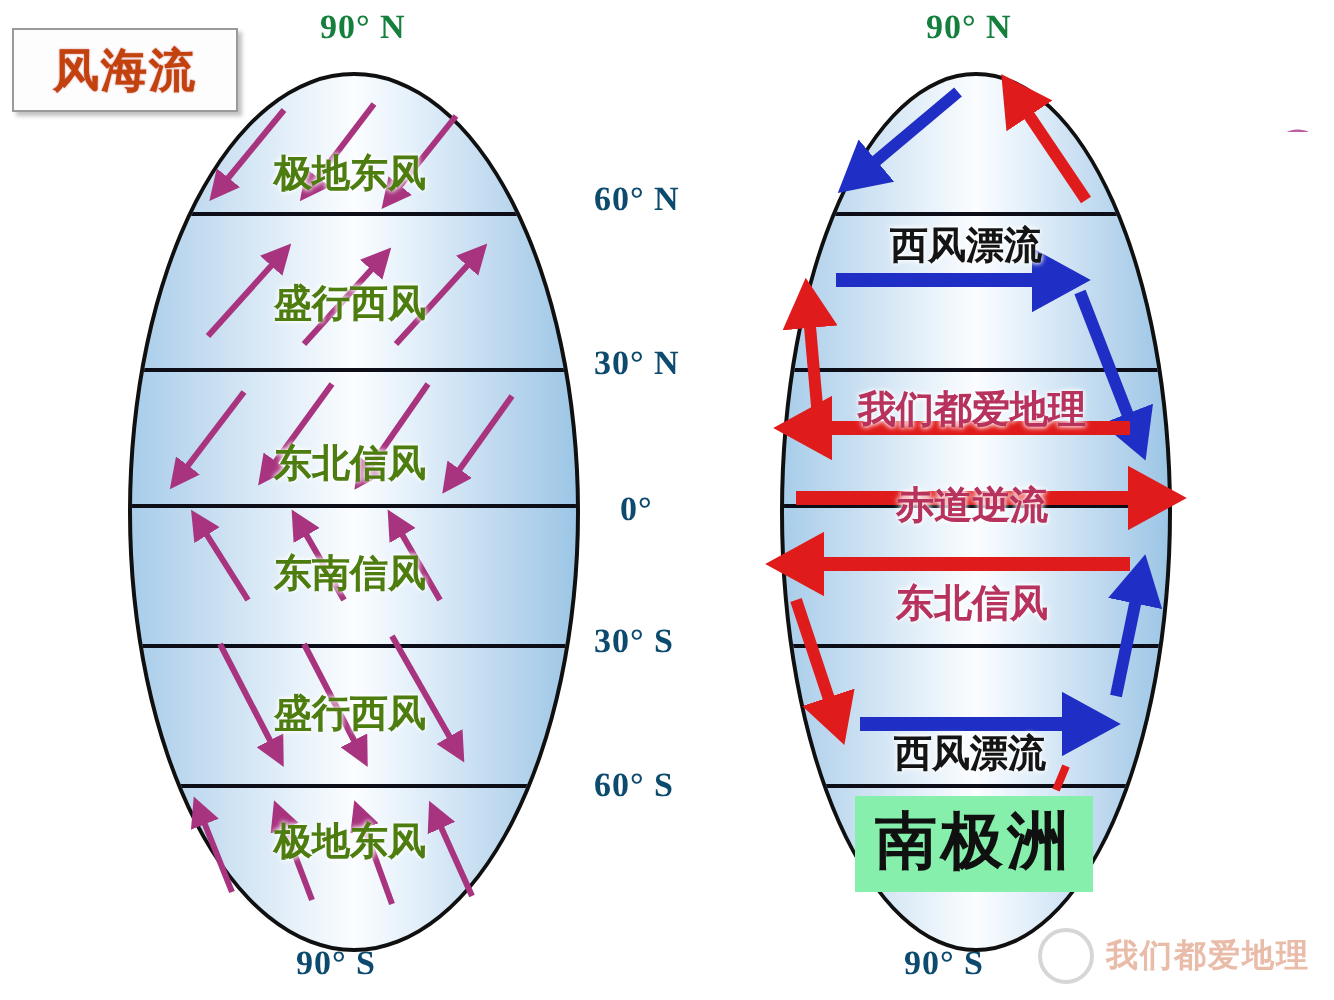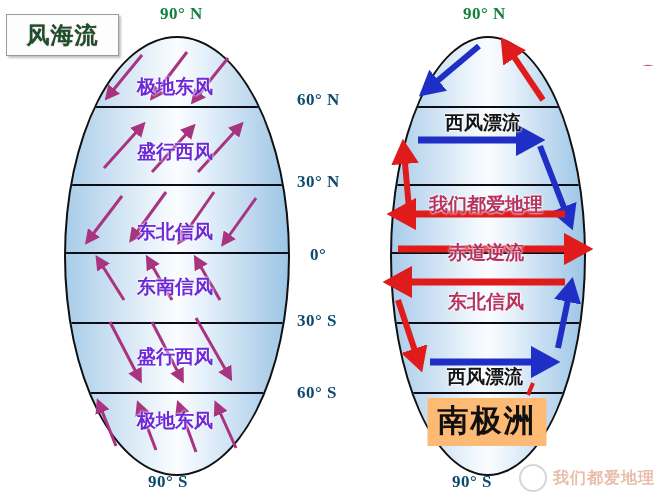--- a/index.html
+++ b/index.html
@@ -14,21 +14,21 @@
   #title-box{
     position:absolute;left:6px;top:14px;width:111px;height:40px;
     border:1px solid #9a9a9a;
     background:#fdfdfd;
     box-shadow:2px 2px 2px rgba(120,120,120,.45);
     display:flex;align-items:center;justify-content:center;
   }
   #title-box .t{
     font-family:"DejaVu Serif", serif;
     font-weight:bold;font-size:23px;letter-spacing:1px;
-    color:#14532d;
+    color:#c2410c;
     text-shadow:0 0 1px rgba(170,20,30,.6);
     text-align:center;
   }
 
   
   .vcap{
     position:absolute;
     writing-mode:vertical-rl;
     text-orientation:upright;
     font-family:"DejaVu Serif", serif;
@@ -82,35 +82,35 @@
   
   .band-line{
     position:absolute;left:0;width:100%;height:0;
     border-top:2px solid #0d0d18;
   }
 
   
   .bandlabel{
     position:absolute;
     font-family:"DejaVu Serif", serif;
-    font-weight:bold;font-size:19px;color:#6d28d9;
+    font-weight:bold;font-size:19px;color:#4d7c0f;
     white-space:nowrap;
     transform:translateX(-50%);
     text-shadow:0 0 2px #fff,0 0 3px #fff;
   }
   .bandlabel.red{
     color:#b8325e;
     text-shadow:0 0 2px #fff,0 0 3px #fff;
   }
   .bandlabel.blue{color:#141414;}
 
   
   #antarctica-box{
     position:absolute;
-    background:#fdba74;
+    background:#86efac;
     padding:2px 10px 4px 10px;
     transform:translateX(-50%);
     font-family:"DejaVu Serif", serif;
     font-weight:bold;font-size:31px;color:#101010;
     white-space:nowrap;letter-spacing:2px;
   }
 
   
   #watermark{
     position:absolute;right:12px;bottom:8px;

